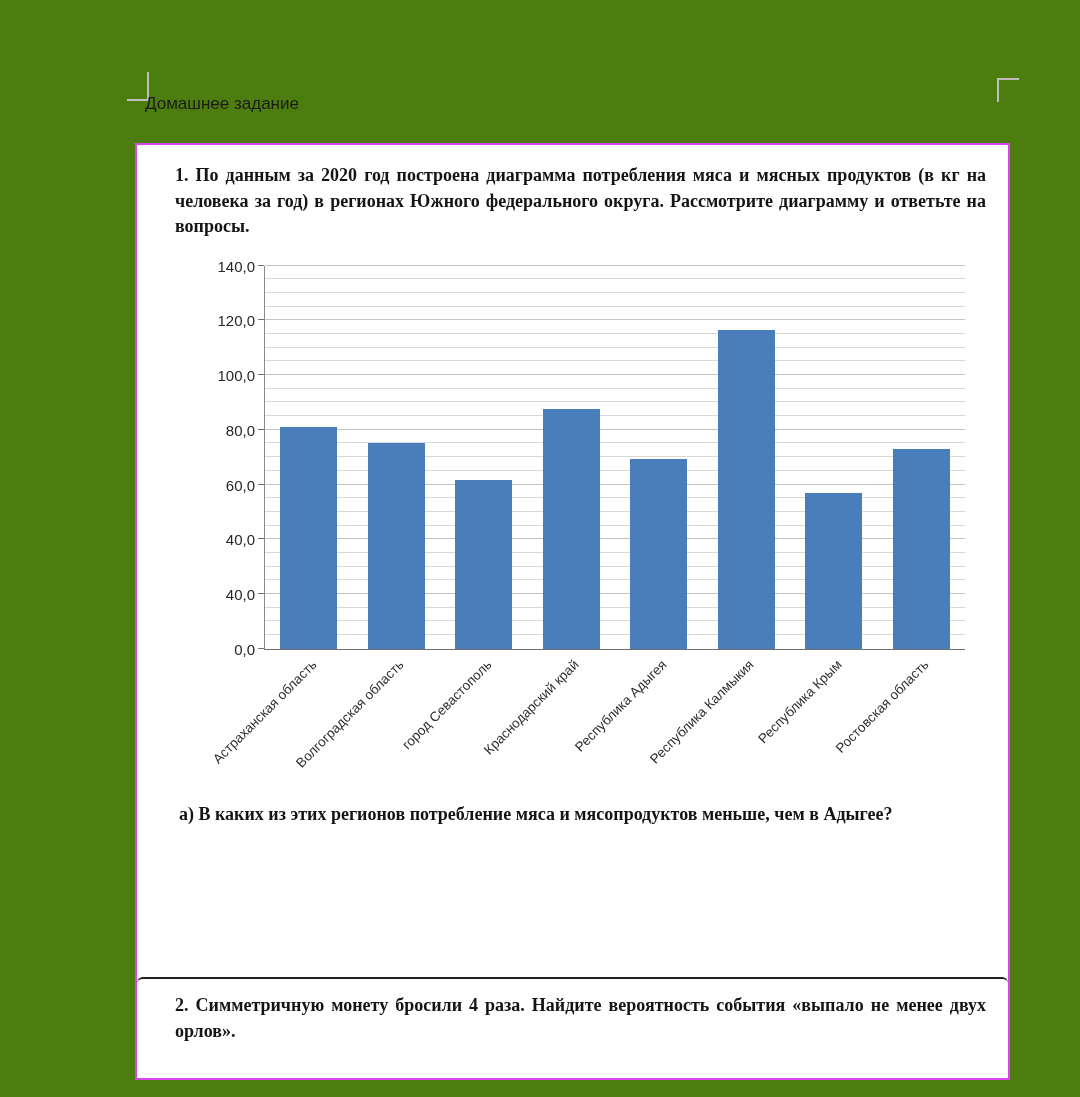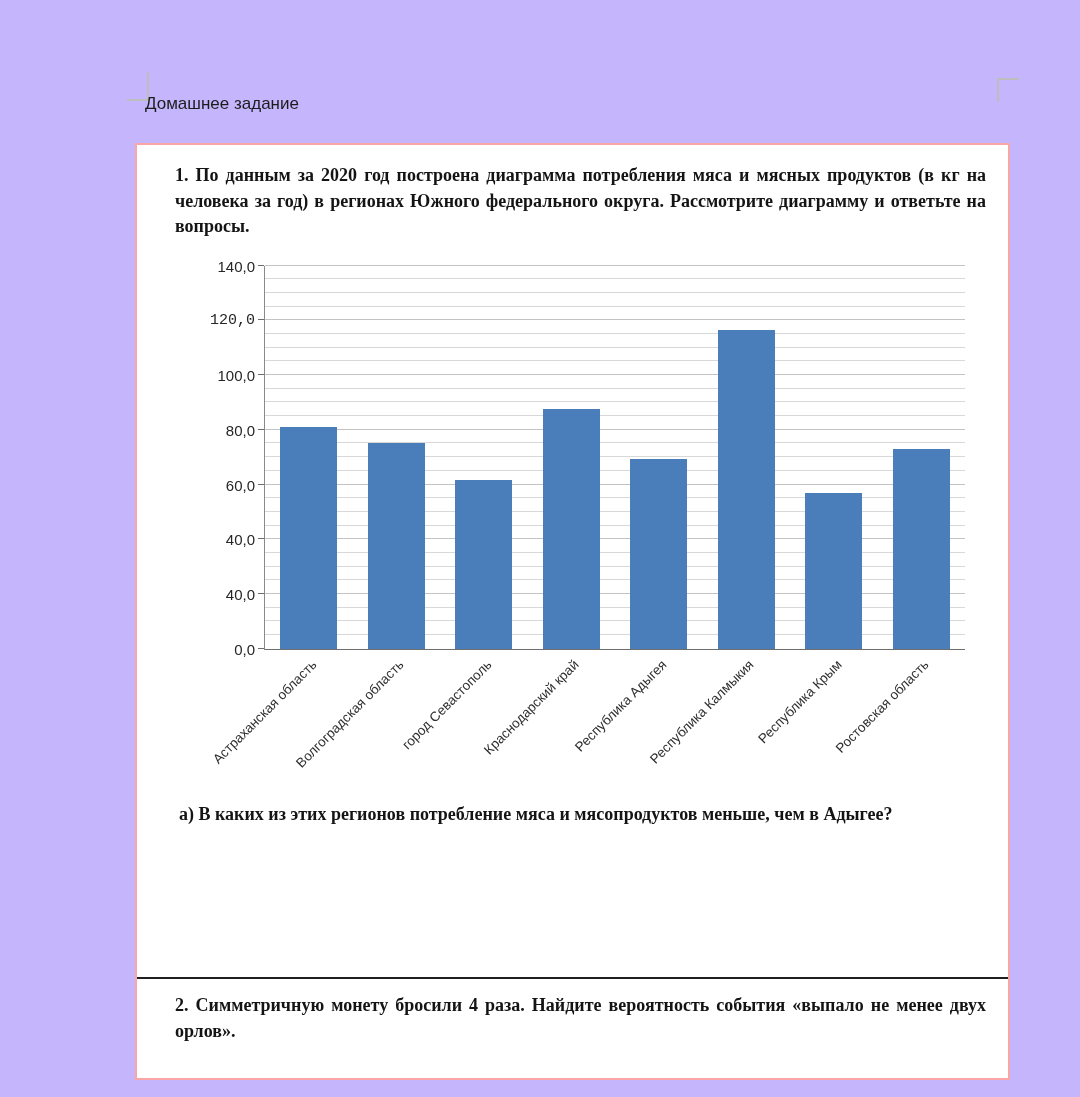--- a/index.html
+++ b/index.html
@@ -1,39 +1,39 @@
 <!DOCTYPE html>
 <html><head>
 <meta charset="utf-8">
 <style>
   html,body{margin:0;padding:0;background:#ffffff;}
   .page{
     position:relative;
     width:1080px;height:1097px;
-    background:#c4b5fd;
+    background:#4d7c0f;
     font-family:"Liberation Serif", serif;
     color:#141414;
     overflow:hidden;
   }
   .page-header{
     position:absolute;left:145px;top:94px;
     font-family:"Liberation Sans", sans-serif;
     font-size:17px;color:#1c1c1c;
   }
   .crop-left{
     position:absolute;left:127px;top:72px;width:20px;height:27px;
     border-right:2px solid #bdbdbd;border-bottom:2px solid #bdbdbd;
   }
   .crop-right{
     position:absolute;left:997px;top:78px;width:20px;height:22px;
     border-left:2px solid #bdbdbd;border-top:2px solid #bdbdbd;
   }
   .doc-box{
     position:absolute;left:135px;top:143px;width:875px;height:937px;
-    border:2px solid #fca5a5;box-sizing:border-box;background:#ffffff;
+    border:2px solid #d946ef;box-sizing:border-box;background:#ffffff;
   }
   .p1{padding:18px 22px 0 38px;}
   .p-text{
     font-size:18px;font-weight:700;line-height:1.42;
     text-align:justify;margin:0;
   }
   
   .chart-container{
     position:relative;width:700px;height:383px;
     margin:26px 0 152px 127px;
@@ -70,21 +70,21 @@
     transform-origin:100% 0;
     font-family:"Liberation Sans", sans-serif;
     font-size:13.5px;color:#2e2e2e;
   }
   
   .questions{padding:0 22px 0 38px;}
   .questions p{margin:4px;}
   .p2{
     position:absolute;left:0;right:0;top:832px;bottom:0;
     border-top:2px solid #1f1f1f;
-    padding:14px 22px 0 38px;box-sizing:border-box;
+    padding:14px 22px 0 38px;box-sizing:border-box;border-radius:6px;
   }
 </style>
 </head>
 <body>
 
 <div class="page">
 
   <div class="crop-left"></div>
   <div class="crop-right"></div>
 
@@ -150,21 +150,21 @@
         <span class="ylabel" style="bottom: 14.2857%;">40,0</span>
         <div class="tick" style="bottom: 14.2857%;"></div>
         <span class="ylabel" style="bottom: 28.5714%;">40,0</span>
         <div class="tick" style="bottom: 28.5714%;"></div>
         <span class="ylabel" style="bottom: 42.8571%;">60,0</span>
         <div class="tick" style="bottom: 42.8571%;"></div>
         <span class="ylabel" style="bottom: 57.1429%;">80,0</span>
         <div class="tick" style="bottom: 57.1429%;"></div>
         <span class="ylabel" style="bottom: 71.4286%;">100,0</span>
         <div class="tick" style="bottom: 71.4286%;"></div>
-        <span class="ylabel" style="bottom: 85.7143%; font-family: Liberation Mono, monospace;">120,0</span>
+        <span class="ylabel" style="bottom: 85.7143%;">120,0</span>
         <div class="tick" style="bottom: 85.7143%;"></div>
         <span class="ylabel" style="bottom: 100%;">140,0</span>
         <div class="tick" style="bottom: 100%;"></div>
       </div>
 
     <div class="questions">
       <p class="p-text">а) В каких из этих регионов потребление мяса и мясопродуктов меньше, чем в Адыгее?</p>
     </div>
 
     <div class="p2">

